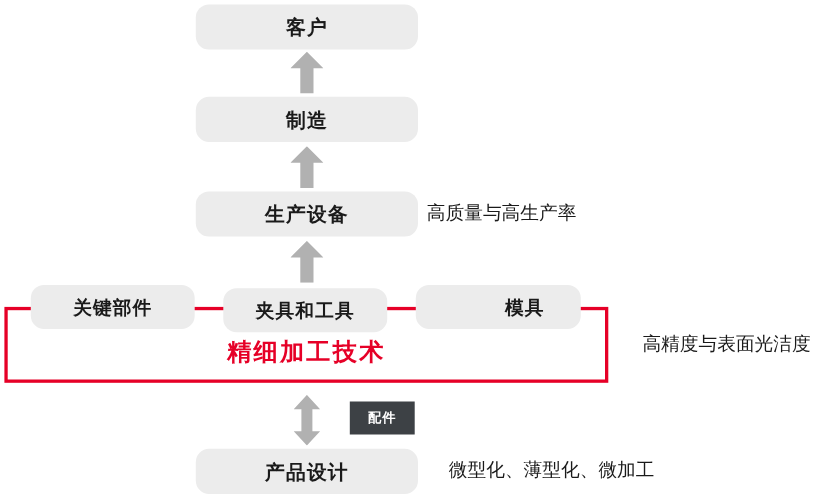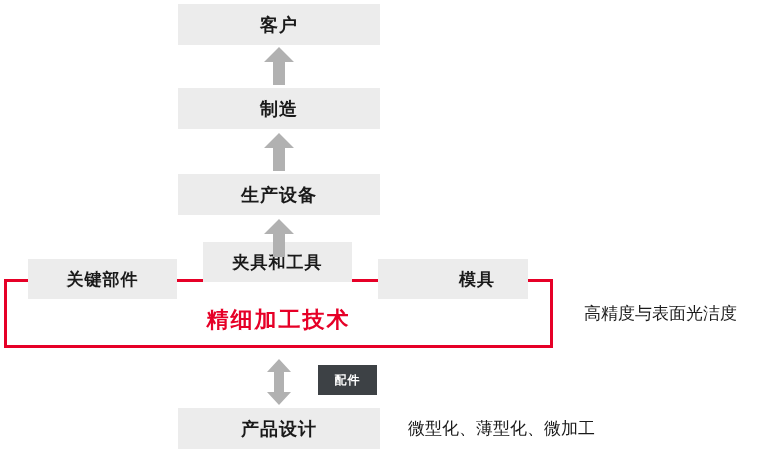--- a/index.html
+++ b/index.html
@@ -17,20 +17,21 @@
   .box {
     position: absolute;
     background: #ececec;
     color: #1a1a1a;
     font-weight: bold;
     font-size: 17px;
     display: flex;
     align-items: center;
     justify-content: center;
     letter-spacing: 1px;
+    border-radius: 12px;
   }
   .main-box { left: 178px; width: 202px; height: 41px; font-size: 18px; }
   .red-frame {
     position: absolute;
     left: 4px;
     top: 279px;
     width: 549px;
     height: 69px;
     border: 3px solid #e60027;
   }
@@ -81,21 +82,21 @@
   <div class="red-frame"></div>
 
   <div class="box main-box" style="top:4px;">客户</div>
 
   <div class="box main-box" style="top:174px;">生产设备</div>
 
   <div class="box main-box" style="top:88px;">制造</div>
 
   <div class="box" style="left:28px; top:259px; width:149px; height:40px;">关键部件</div>
 
-  <div class="box" style="left:203px; top:242px; width:149px; height:40px;">夹具和工具</div>
+  <div class="box" style="left:203px; top:262px; width:149px; height:40px;">夹具和工具</div>
 
   <div class="box" style="left:378px; top:259px; width:150px; height:40px;padding-left:48px;">模具</div>
 
   <div class="red-title">精细加工技术</div>
 
   <div class="box main-box" style="top:408px;">产品设计</div>
 
   <span class="arrow" style="left:264px; top:47px;">
     <svg width="30" height="38" viewBox="0 0 30 38">
       <path d="M15 0 L30 15 L21 15 L21 38 L9 38 L9 15 L0 15 Z" fill="#b1b1b1"></path>
@@ -115,18 +116,19 @@
   </span>
 
   <span class="arrow" style="left:267px; top:359px;">
     <svg width="24" height="46" viewBox="0 0 24 46">
       <path d="M12 0 L24 13 L17 13 L17 33 L24 33 L12 46 L0 33 L7 33 L7 13 L0 13 Z" fill="#b1b1b1"></path>
     </svg>
   </span>
 
   <div class="badge">配件</div>
 
+  <div class="annotation" style="left:388px; top:174px;">高质量与高生产率</div>
 
   <div class="annotation" style="left:584px; top:293px;">高精度与表面光洁度</div>
 
   <div class="annotation" style="left:408px; top:408px;">微型化、薄型化、微加工</div>
 
 </div>
 
 </body></html>

